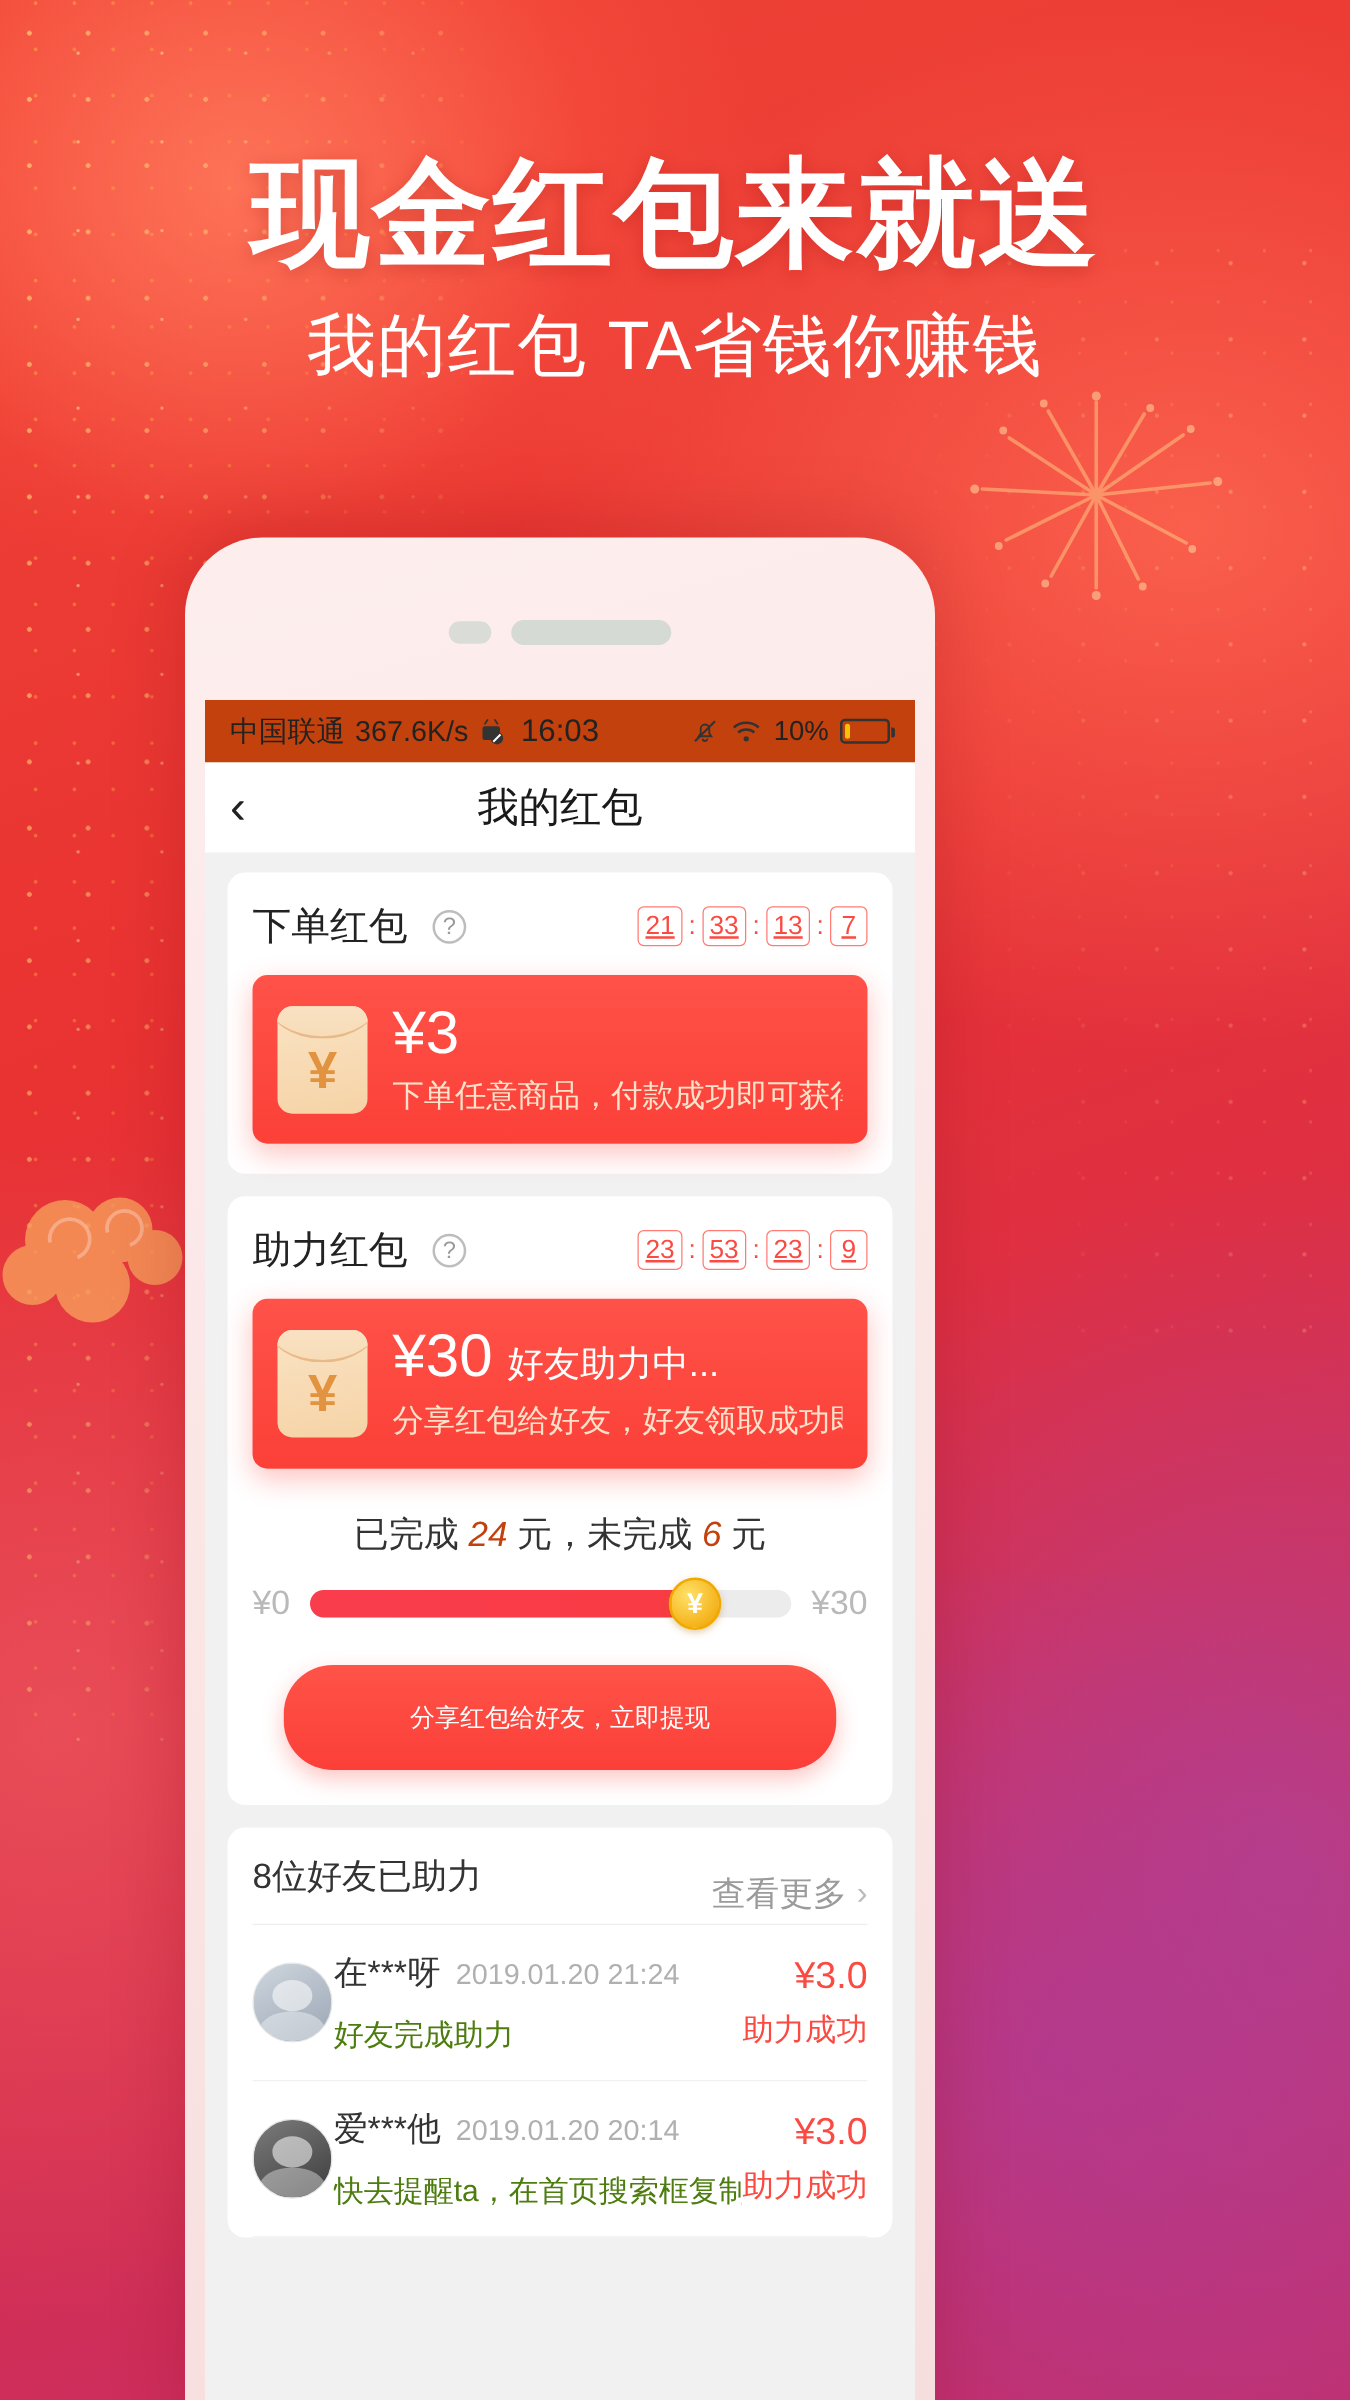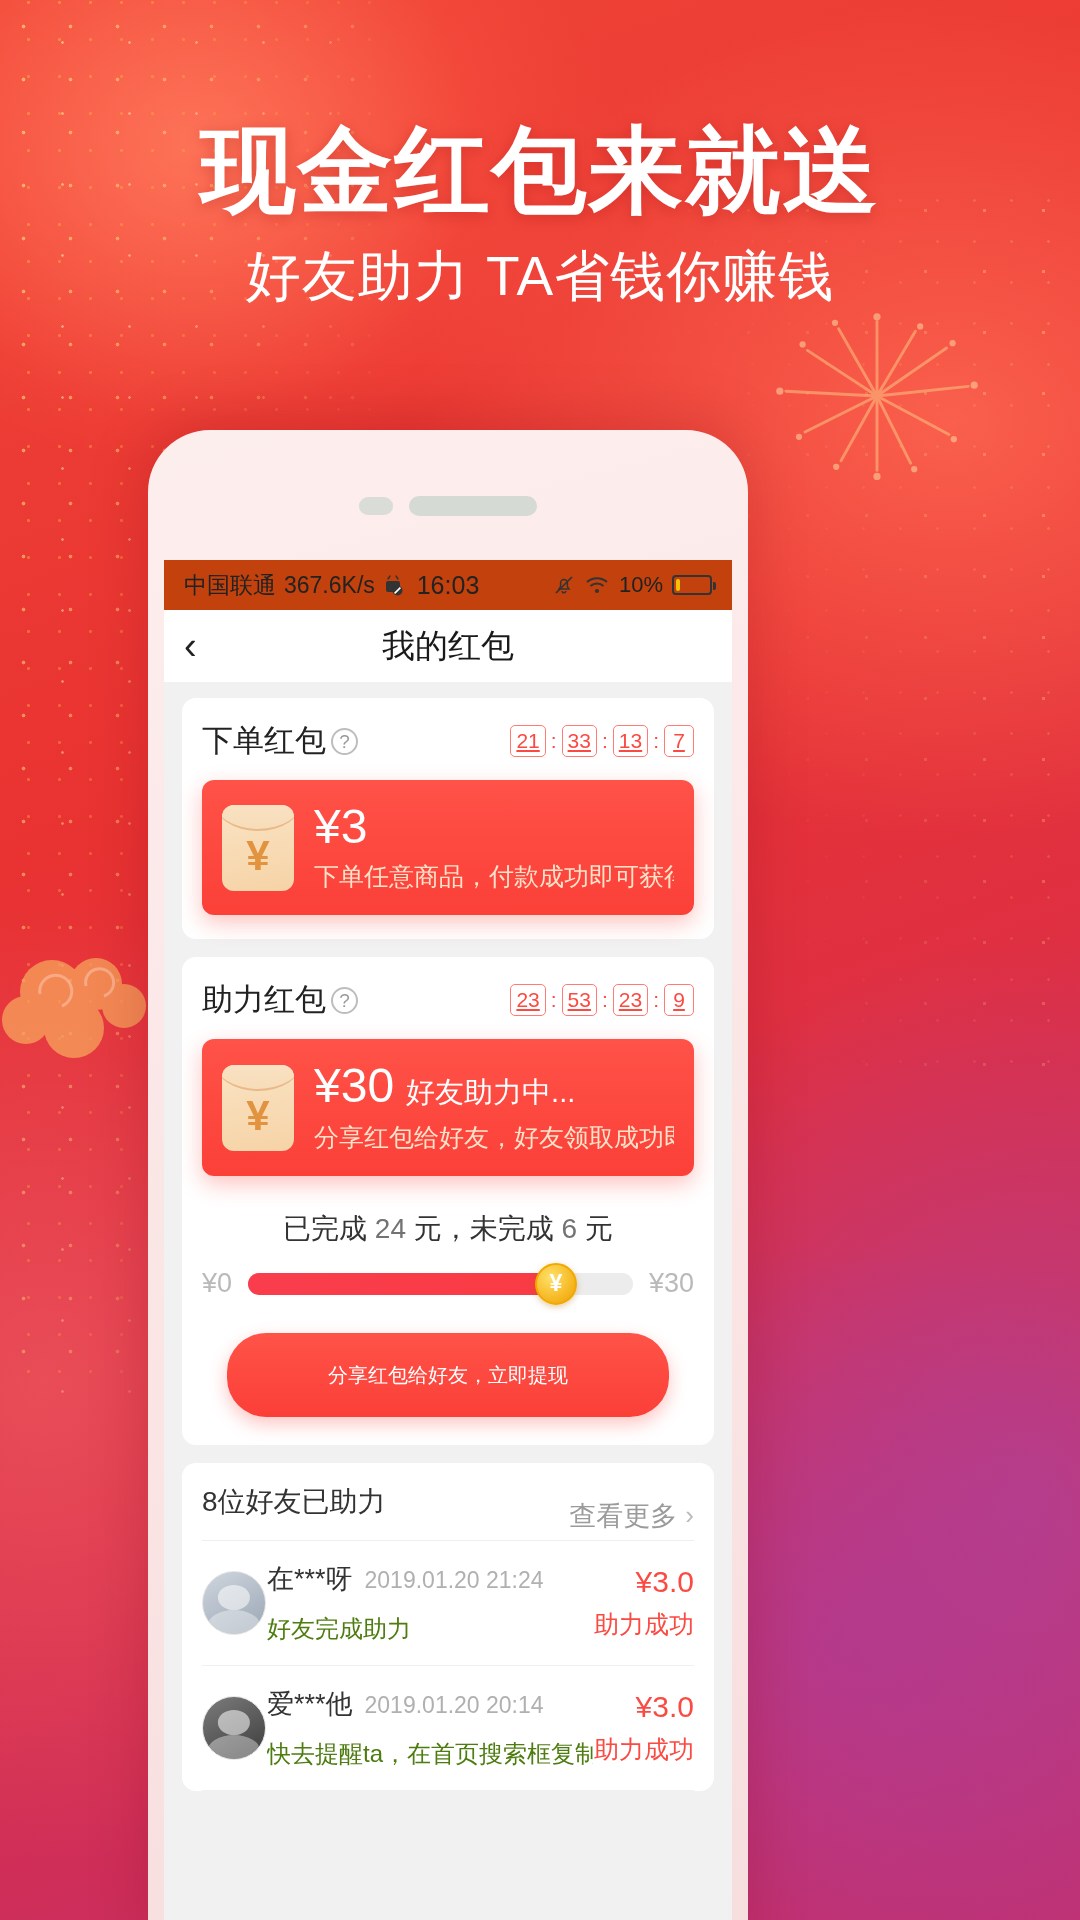--- a/index.html
+++ b/index.html
@@ -115,21 +115,21 @@
     font-size:33px; color:#1a1a1a;
   }
 
   .scrollarea { background:#f1f1f1; padding:16px 0 0 0; }
 
   .card {
     background:#fff; border-radius:14px; margin:0 18px 18px 18px;
     padding:22px 20px 24px 20px;
   }
   .card-head { display:flex; align-items:center; justify-content:space-between; }
-  .card-title { display:flex; align-items:center; gap:5px; font-size:31px; color:#222; }
+  .card-title { display:flex; align-items:center; gap:20px; font-size:31px; color:#222; }
   .qmark {
     width:27px; height:27px; border-radius:50%; border:2px solid #bdbdbd;
     color:#9a9a9a; font-size:19px; line-height:24px; text-align:center;
   }
   .countdown { display:flex; align-items:center; gap:5px; }
   .cd-box {
     border:1.5px solid #ff7b74; color:#fb4a42; border-radius:5px;
     min-width:30px; height:32px; padding:0 5px;
     font-size:21px; display:flex; align-items:center; justify-content:center;text-decoration:underline;
   }
@@ -161,21 +161,21 @@
   .env-texts { min-width:0; }
   .env-amt-row { display:flex; align-items:baseline; gap:12px; }
   .env-amt { color:#fff; font-size:48px; font-weight:300; line-height:1.05; }
   .env-status { color:#fff; font-size:29px; }
   .env-desc {
     color:#ffe2c9; font-size:25px; margin-top:8px;
     white-space:nowrap; overflow:hidden; text-overflow:clip;
   }
 
   .progress-note { text-align:center; font-size:28px; color:#333; margin-top:34px; }
-  .progress-note .hl { color:#737373; }
+  .progress-note .hl { color:#c2410c;font-style:italic; }
   .progress-row { display:flex; align-items:center; gap:16px; margin-top:20px; }
   .pr-label { font-size:27px; color:#b9b9b9; }
   .track {
     flex:1; height:22px; border-radius:11px; background:#ececec; position:relative;
   }
   .fill {
     position:absolute; left:0; top:0; bottom:0; border-radius:11px;
     background:linear-gradient(90deg,#fa3d4d,#f93b44);
   }
   .knob {
@@ -278,21 +278,21 @@
         <circle cx="74" cy="88" r="30"></circle>
       <circle cx="26" cy="80" r="24"></circle>
     </g>
     <g fill="none" stroke="#ffd2a8" stroke-width="3" opacity="0.8">
       <path d="M40 54 a16 16 0 1 1 22 12"></path>
       <path d="M86 46 a14 14 0 1 1 18 10"></path>
     </g>
   </svg>
 
   <div class="headline">现金红包来就送</div>
-  <div class="subhead">好友助力 TA省钱你赚钱</div>
+  <div class="subhead">我的红包 TA省钱你赚钱</div>
 </div>
 
 <div class="phone">
   <div class="phone-speaker">
     <div class="spk-dot"></div>
     <div class="spk-bar"></div>
   </div>
 
   <div class="screen">
 

